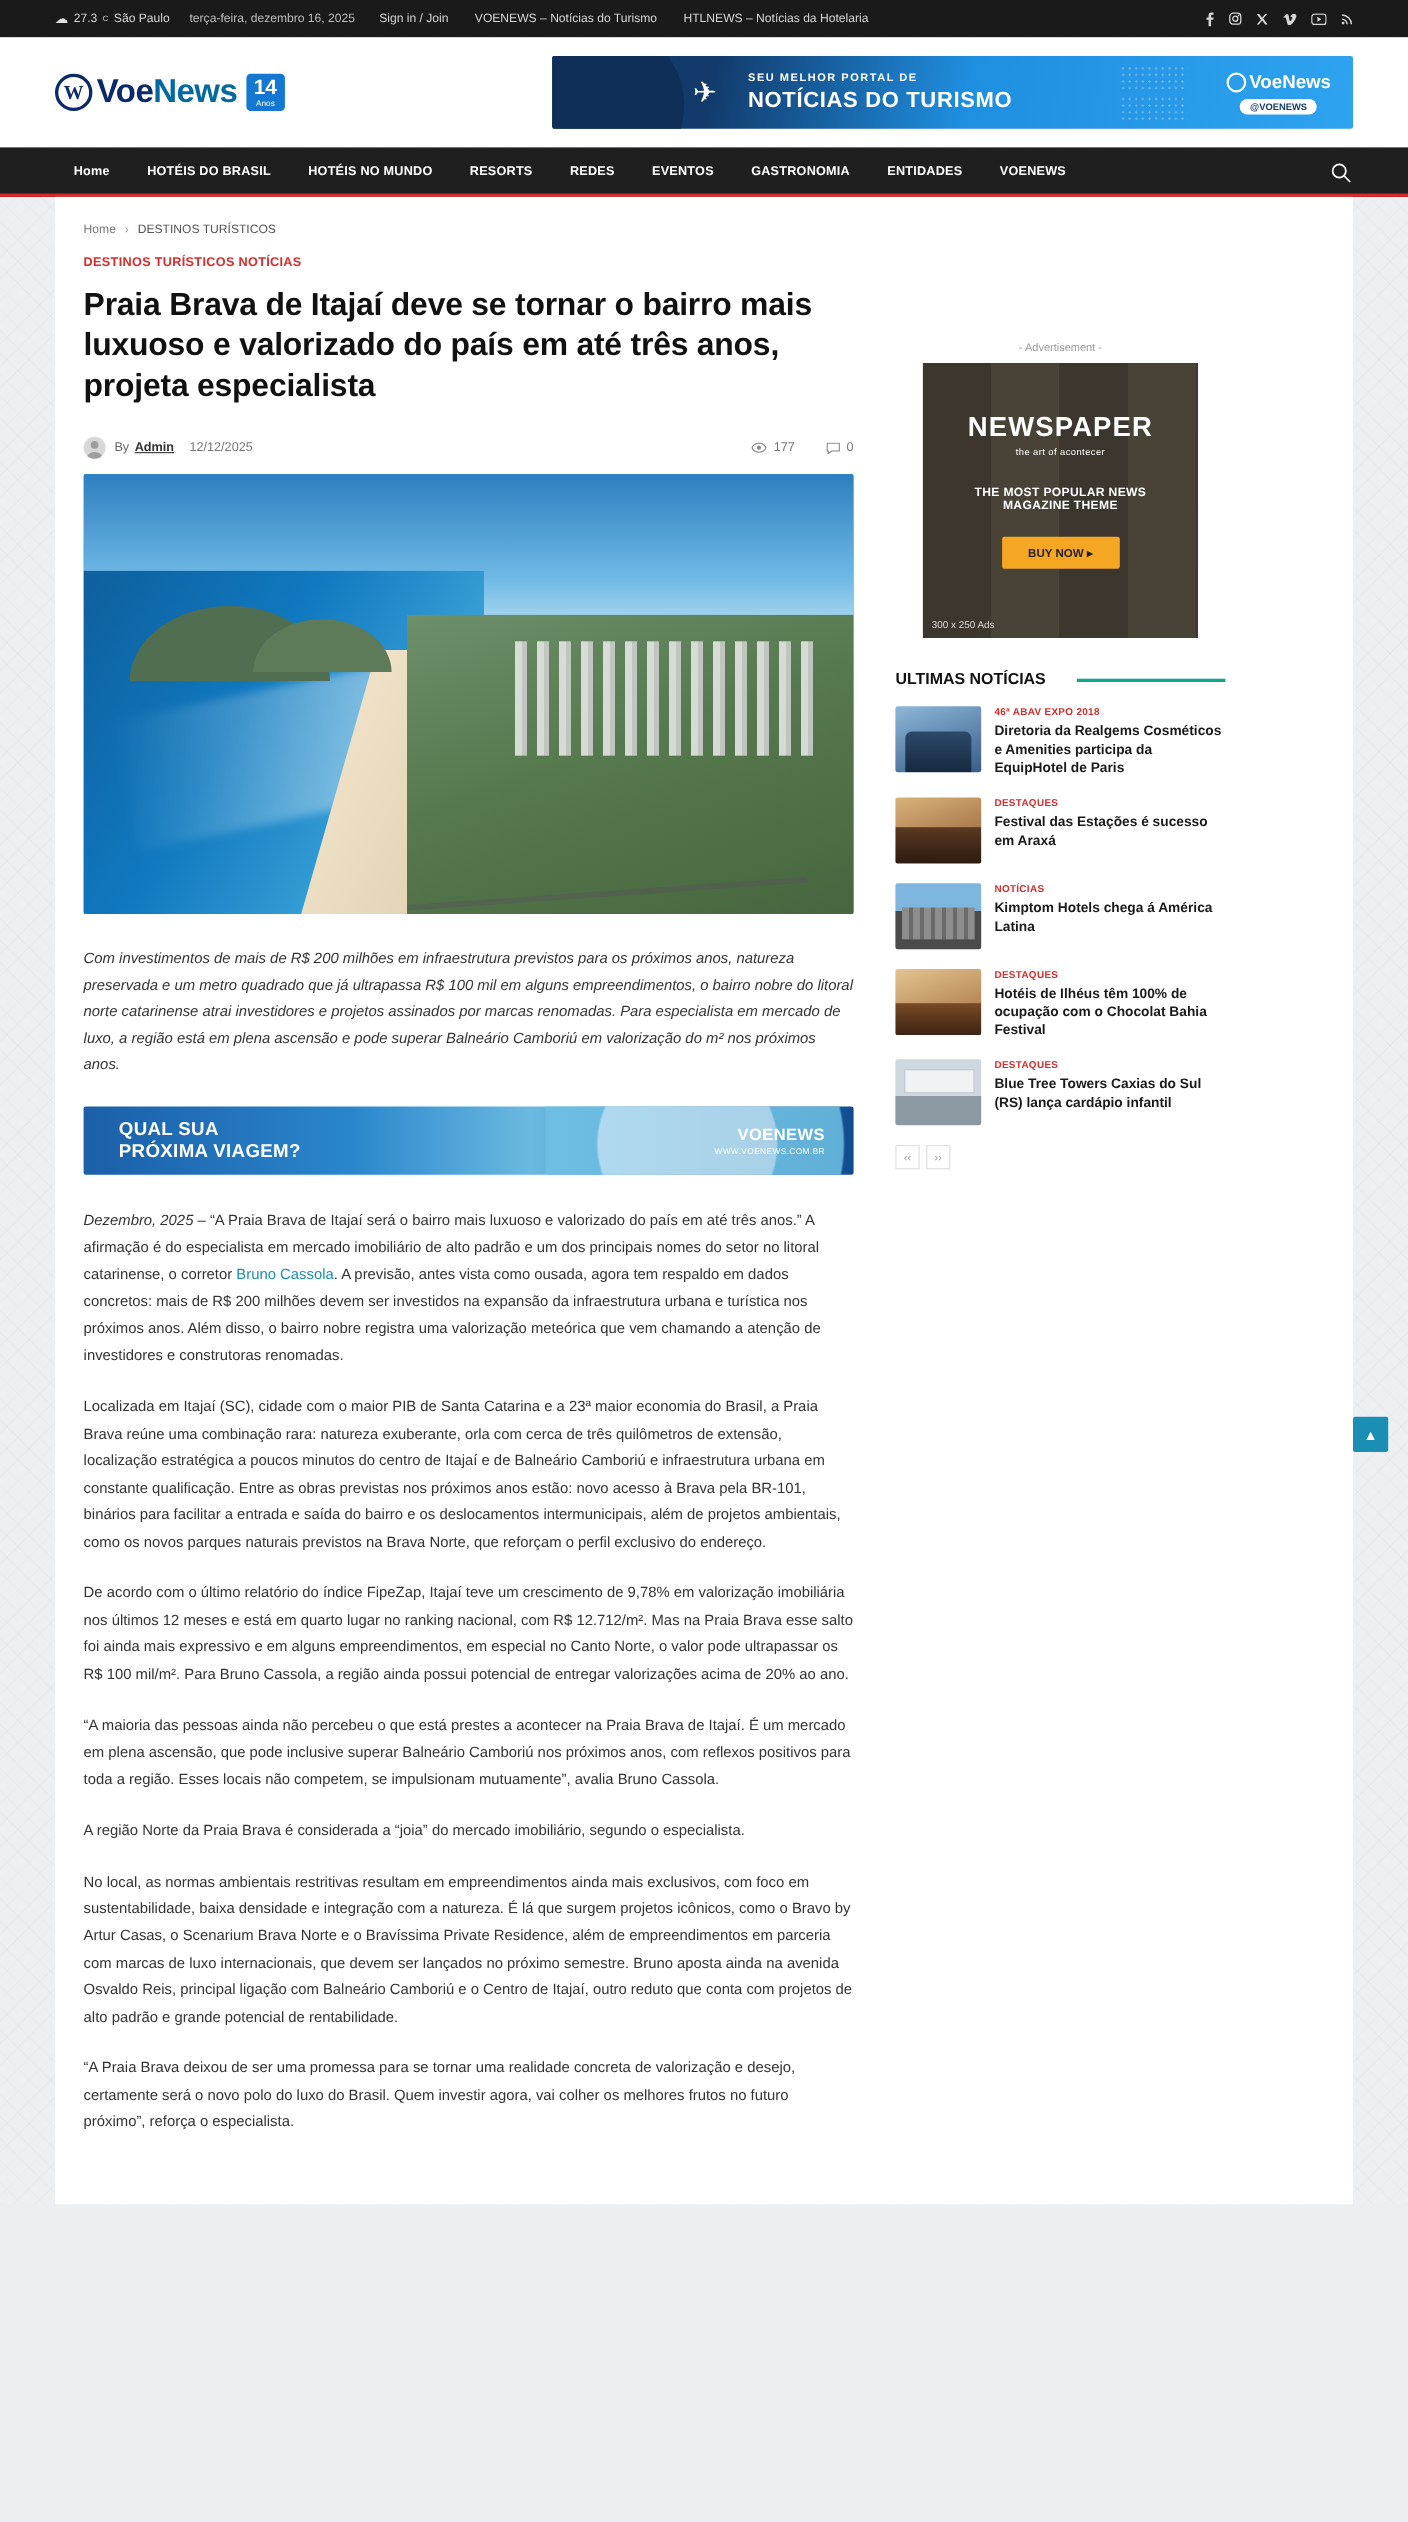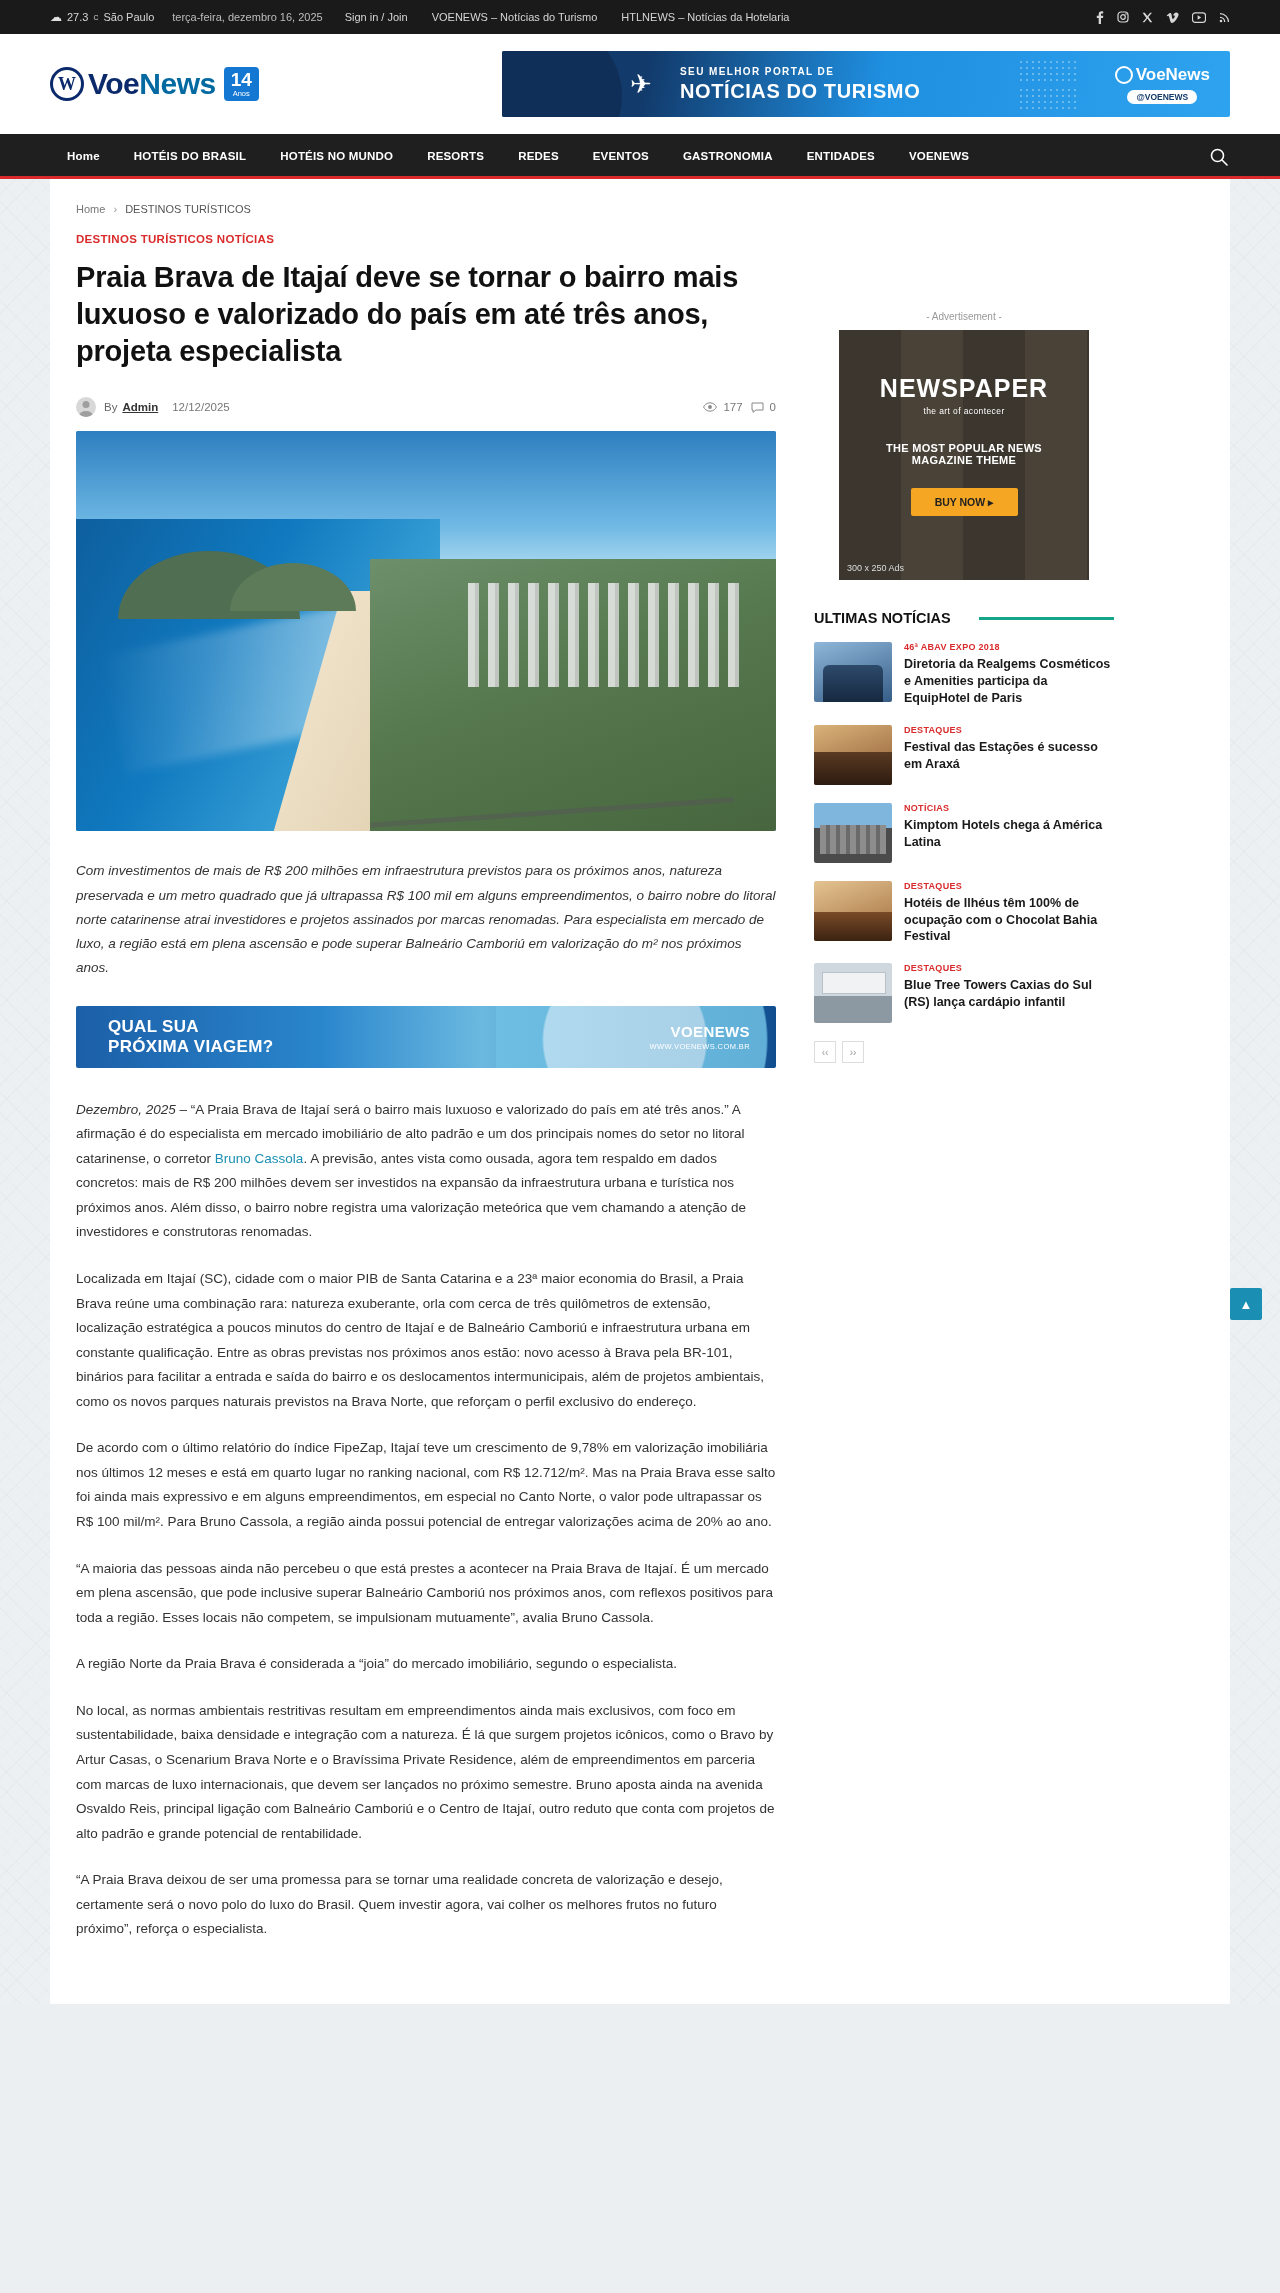--- a/index.html
+++ b/index.html
@@ -247,21 +247,21 @@
     content:""; position:absolute; left:50%; top:4px; width:7px;height:7px;
     transform: translateX(-50%); border-radius:50%; background:#9e9e9e;
   }
   .avatar:before {
     content:""; position:absolute; left:50%; bottom:-4px; width:14px;height:10px;
     transform: translateX(-50%); border-radius:50%; background:#9e9e9e;
   }
   .meta .by { margin-right: 5px; }
   .meta .author { font-weight: bold; color: #333; margin-right: 14px; }
   .meta .date { color: #777; }
-  .meta-right { margin-left: auto; display: flex; align-items: center; gap: 8px; color: #777; }
+  .meta-right { margin-left: auto; display: flex; align-items: center; gap: 28px; color: #777; }
   .meta-right .grp { display: flex; align-items: center; gap: 6px; }
 
   .hero {
     width: 700px; height: 400px;
     border-radius: 2px;
     position: relative;
     overflow: hidden;
     background: linear-gradient(#4fa8dd, #2e7fc0);
     margin-bottom: 28px;
   }

